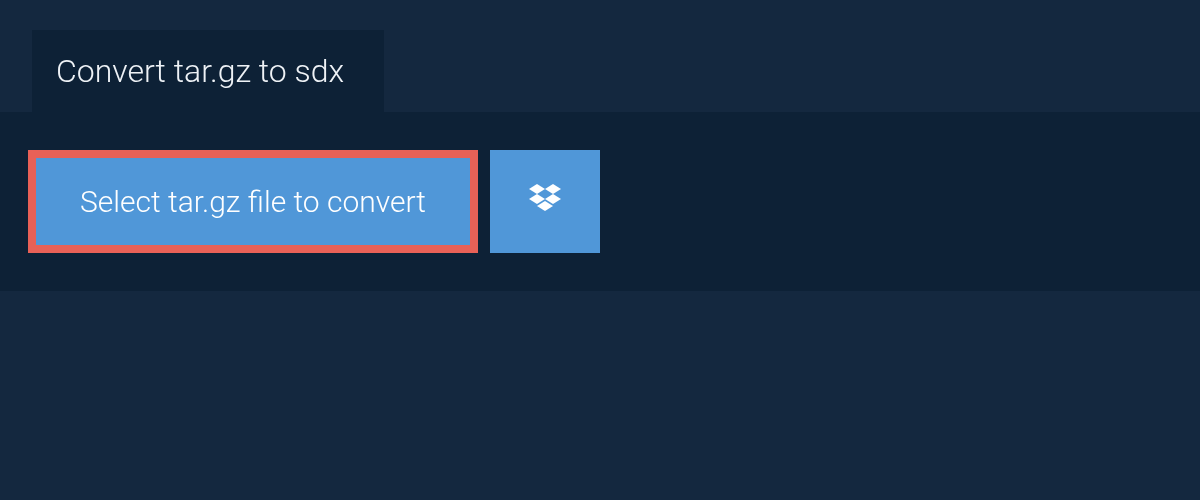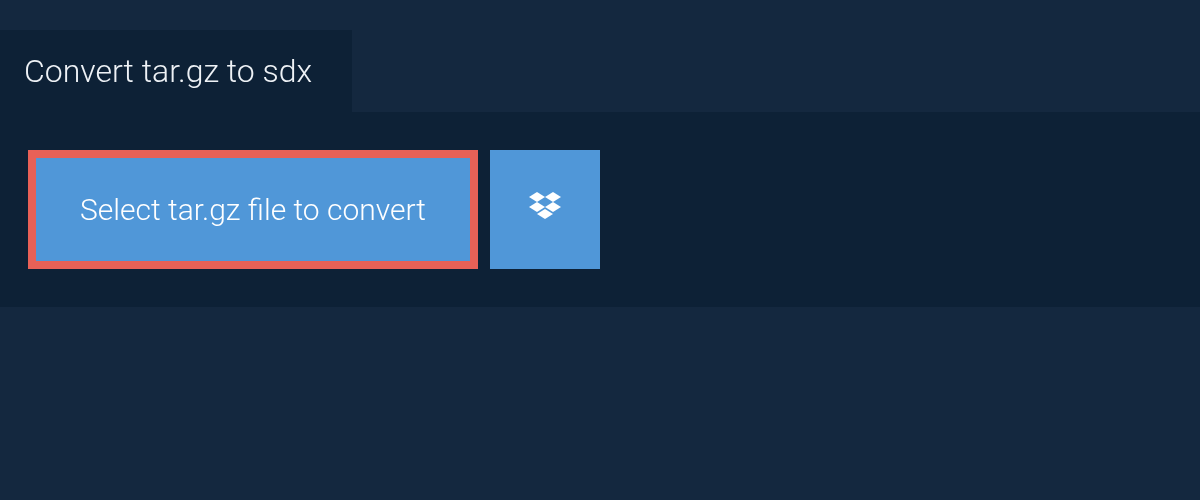--- a/index.html
+++ b/index.html
@@ -12,41 +12,42 @@
       height: 500px;
       background: #14283f;
       font-family: -apple-system, BlinkMacSystemFont, "Segoe UI", Roboto, sans-serif;
       overflow: hidden;
     }
     .tab-header {
       background: #0d2136;
       display: inline-block;
       padding: 22px 40px 22px 24px;
       margin-top: 30px;
+      margin-left: 32px;
     }
     .tab-title {
       color: #eef2f6;
       font-size: 32px;
       font-weight: 300;
     }
     .panel {
       background: #0d2136;
       width: 100%;
       padding: 38px 28px;
       display: flex;
       gap: 12px;
       align-items: stretch;
     }
     .select-button {
       background: #5097d8;
       border: 8px solid #e86157;
       color: #ffffff;
       font-size: 30px;
       font-weight: 300;
-      padding: 34px 44px;
+      padding: 26px 44px;
       cursor: pointer;
       display: inline-flex;
       align-items: center;
       justify-content: center;
       text-align: center;
     }
     .dropbox-button {
       background: #5097d8;
       width: 110px;
       cursor: pointer;

